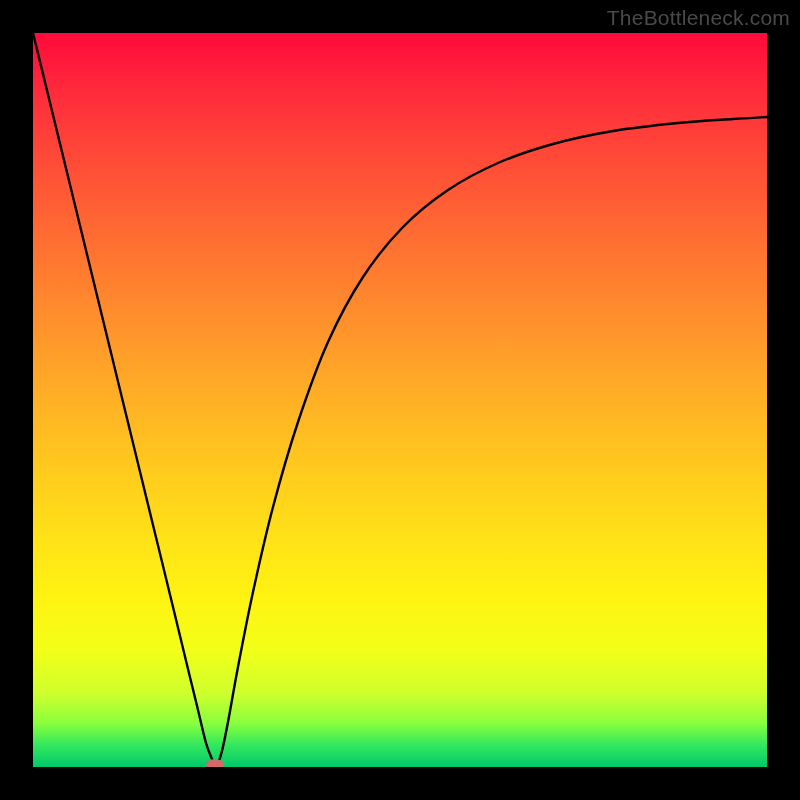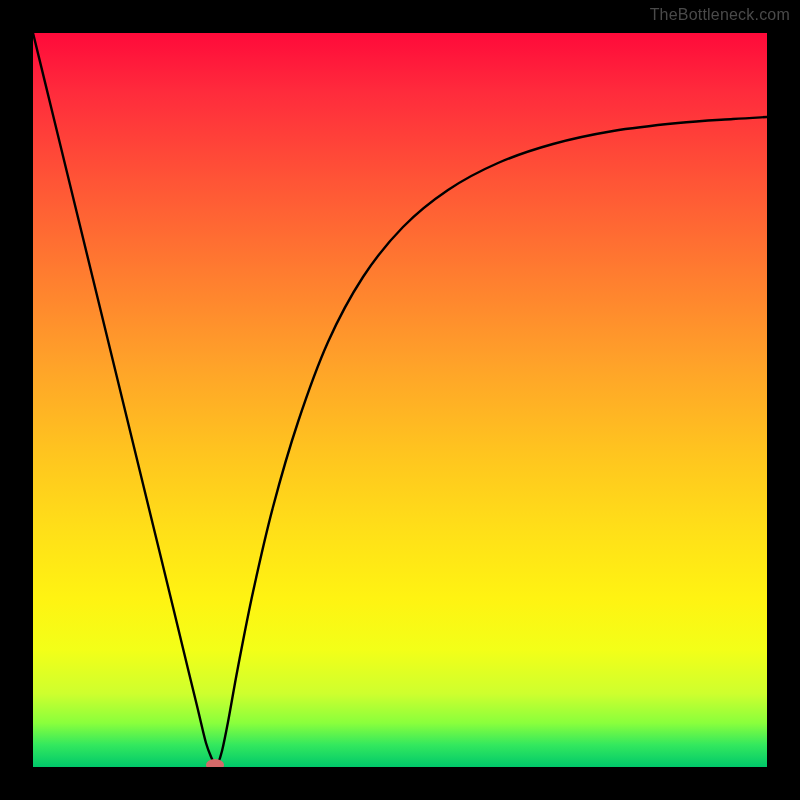--- a/index.html
+++ b/index.html
@@ -39,21 +39,21 @@
       #8aff3c 94%,
       #33e85e 97%,
       #00c86a 100%
     );
   }
   .watermark {
     position: absolute;
     top: 6px;
     right: 10px;
     color: #4a4a4a;
-    font-size: 16px;
+    font-size: 21px;
     font-weight: 500;
     letter-spacing: 0.2px;
     user-select: none;
   }
   svg.curve {
     position: absolute;
     left: 0;
     top: 0;
     width: 734px;
     height: 734px;

